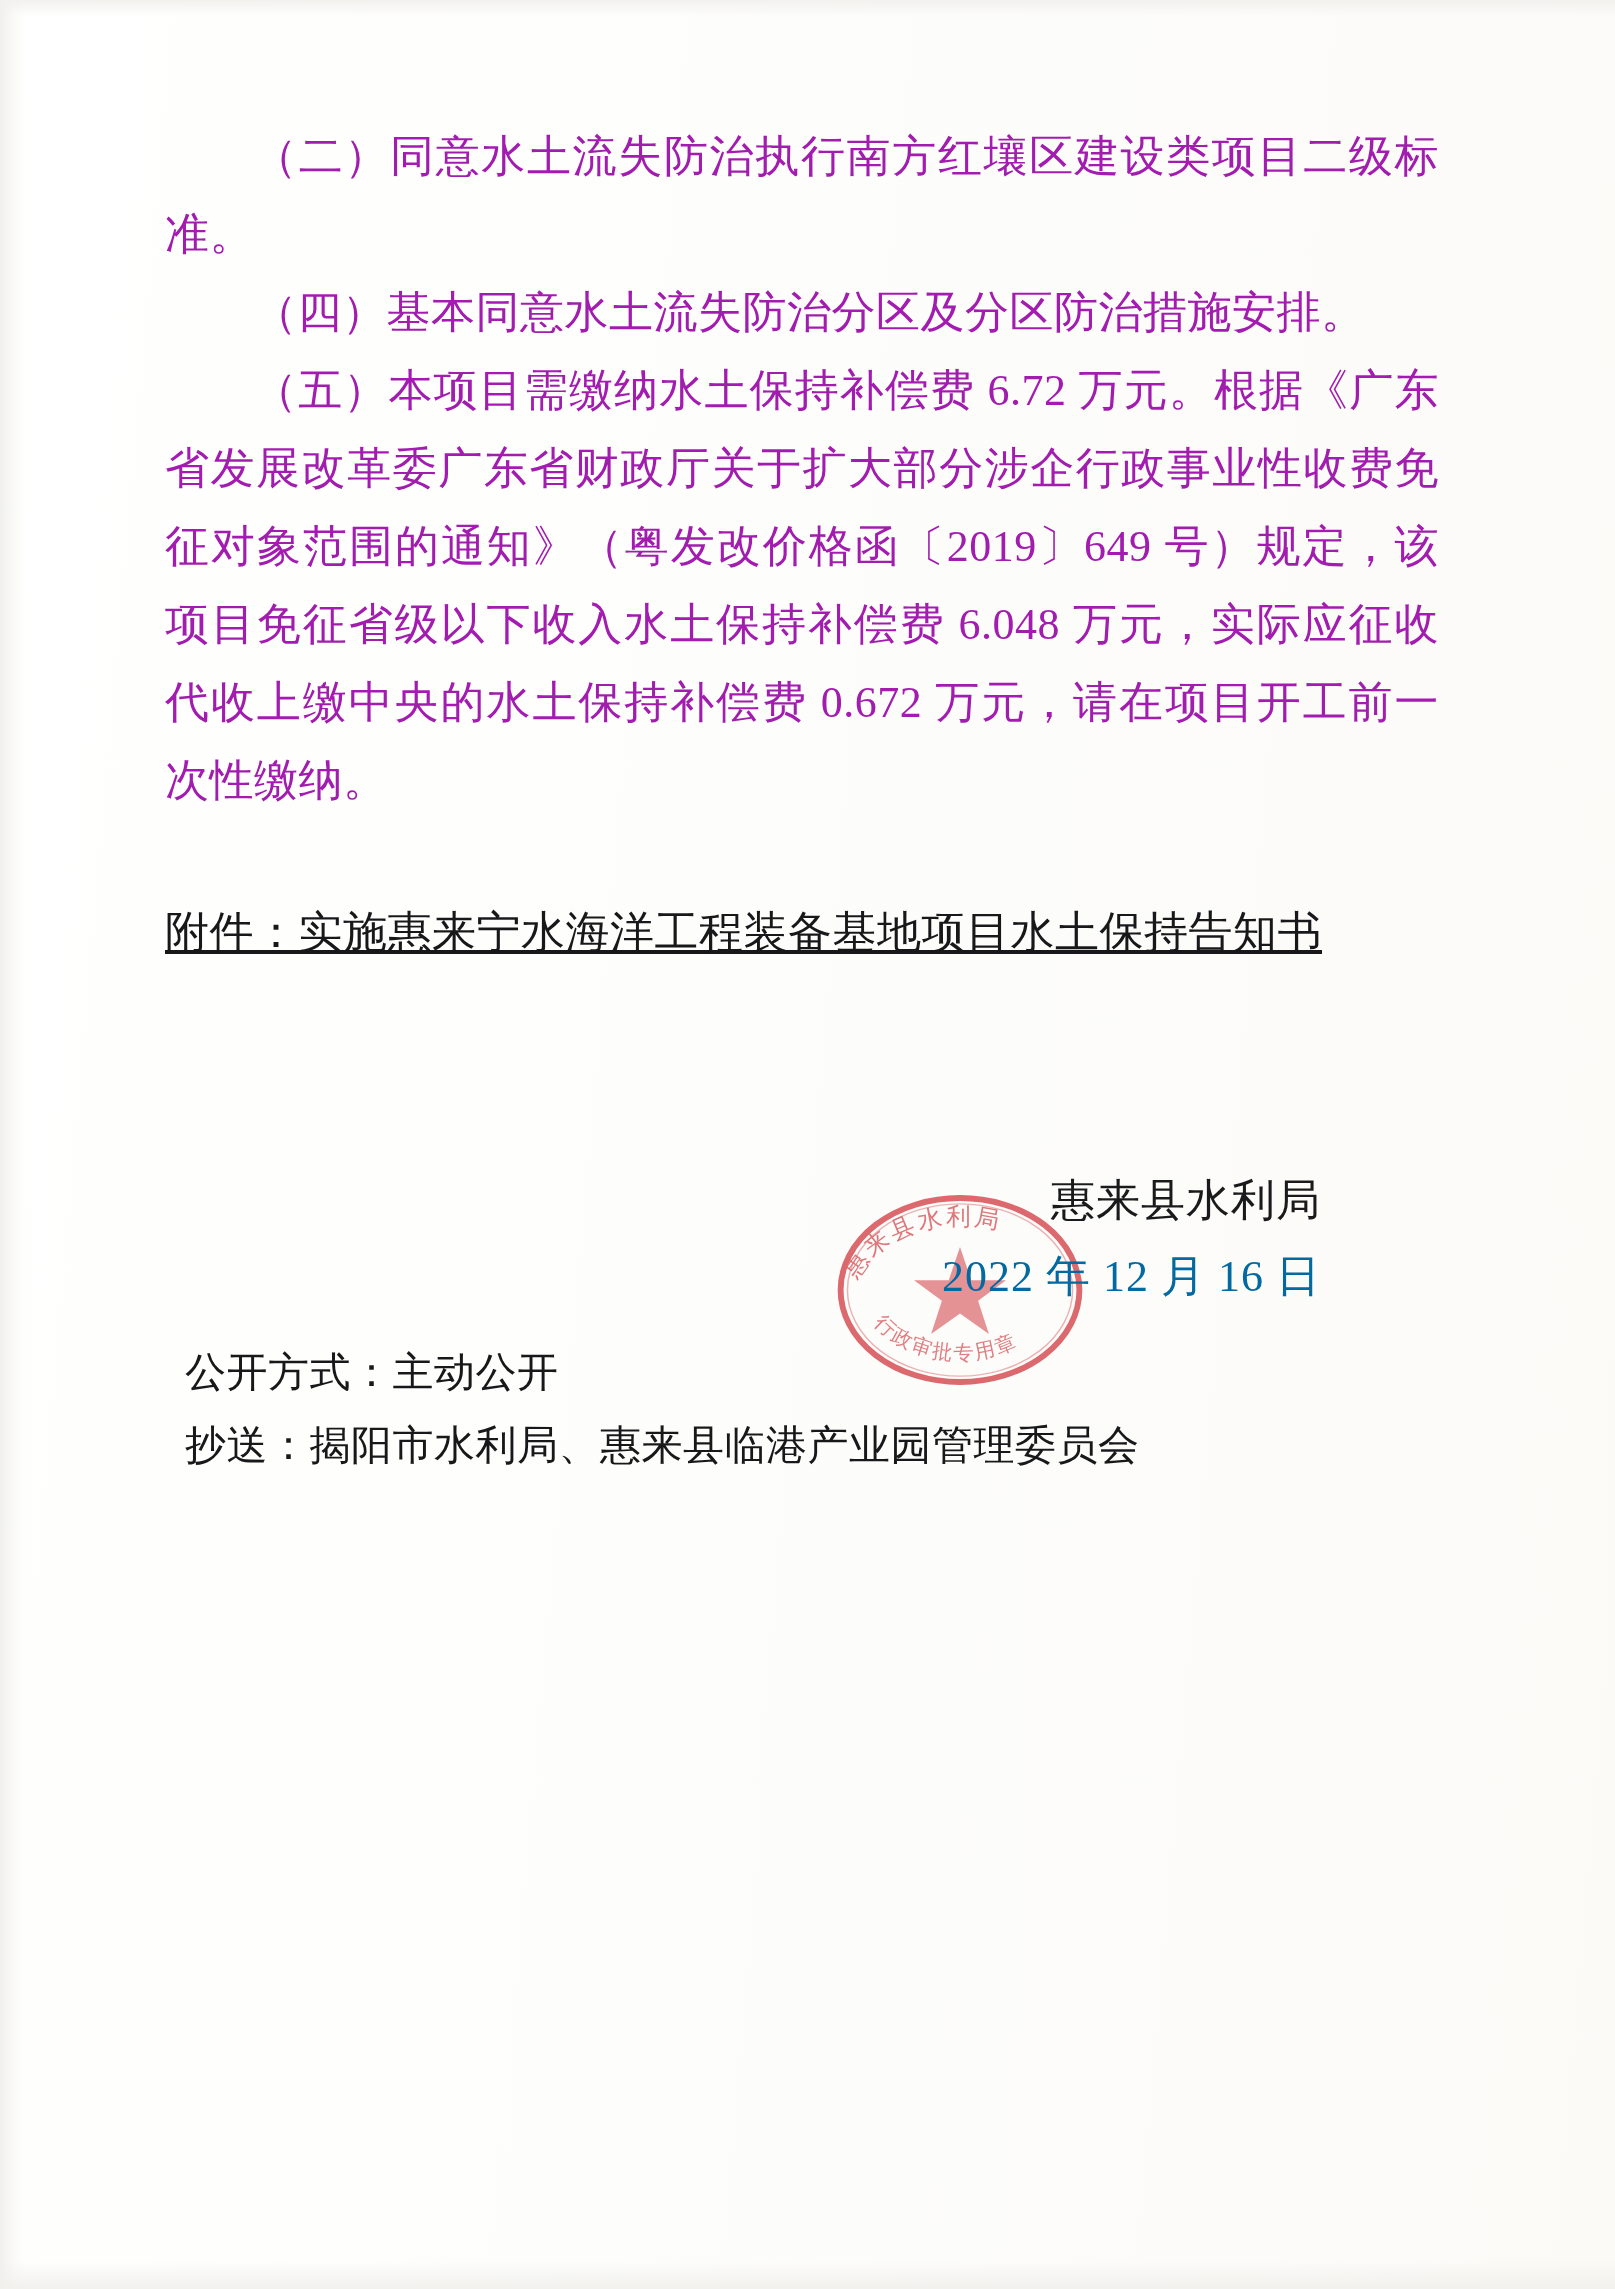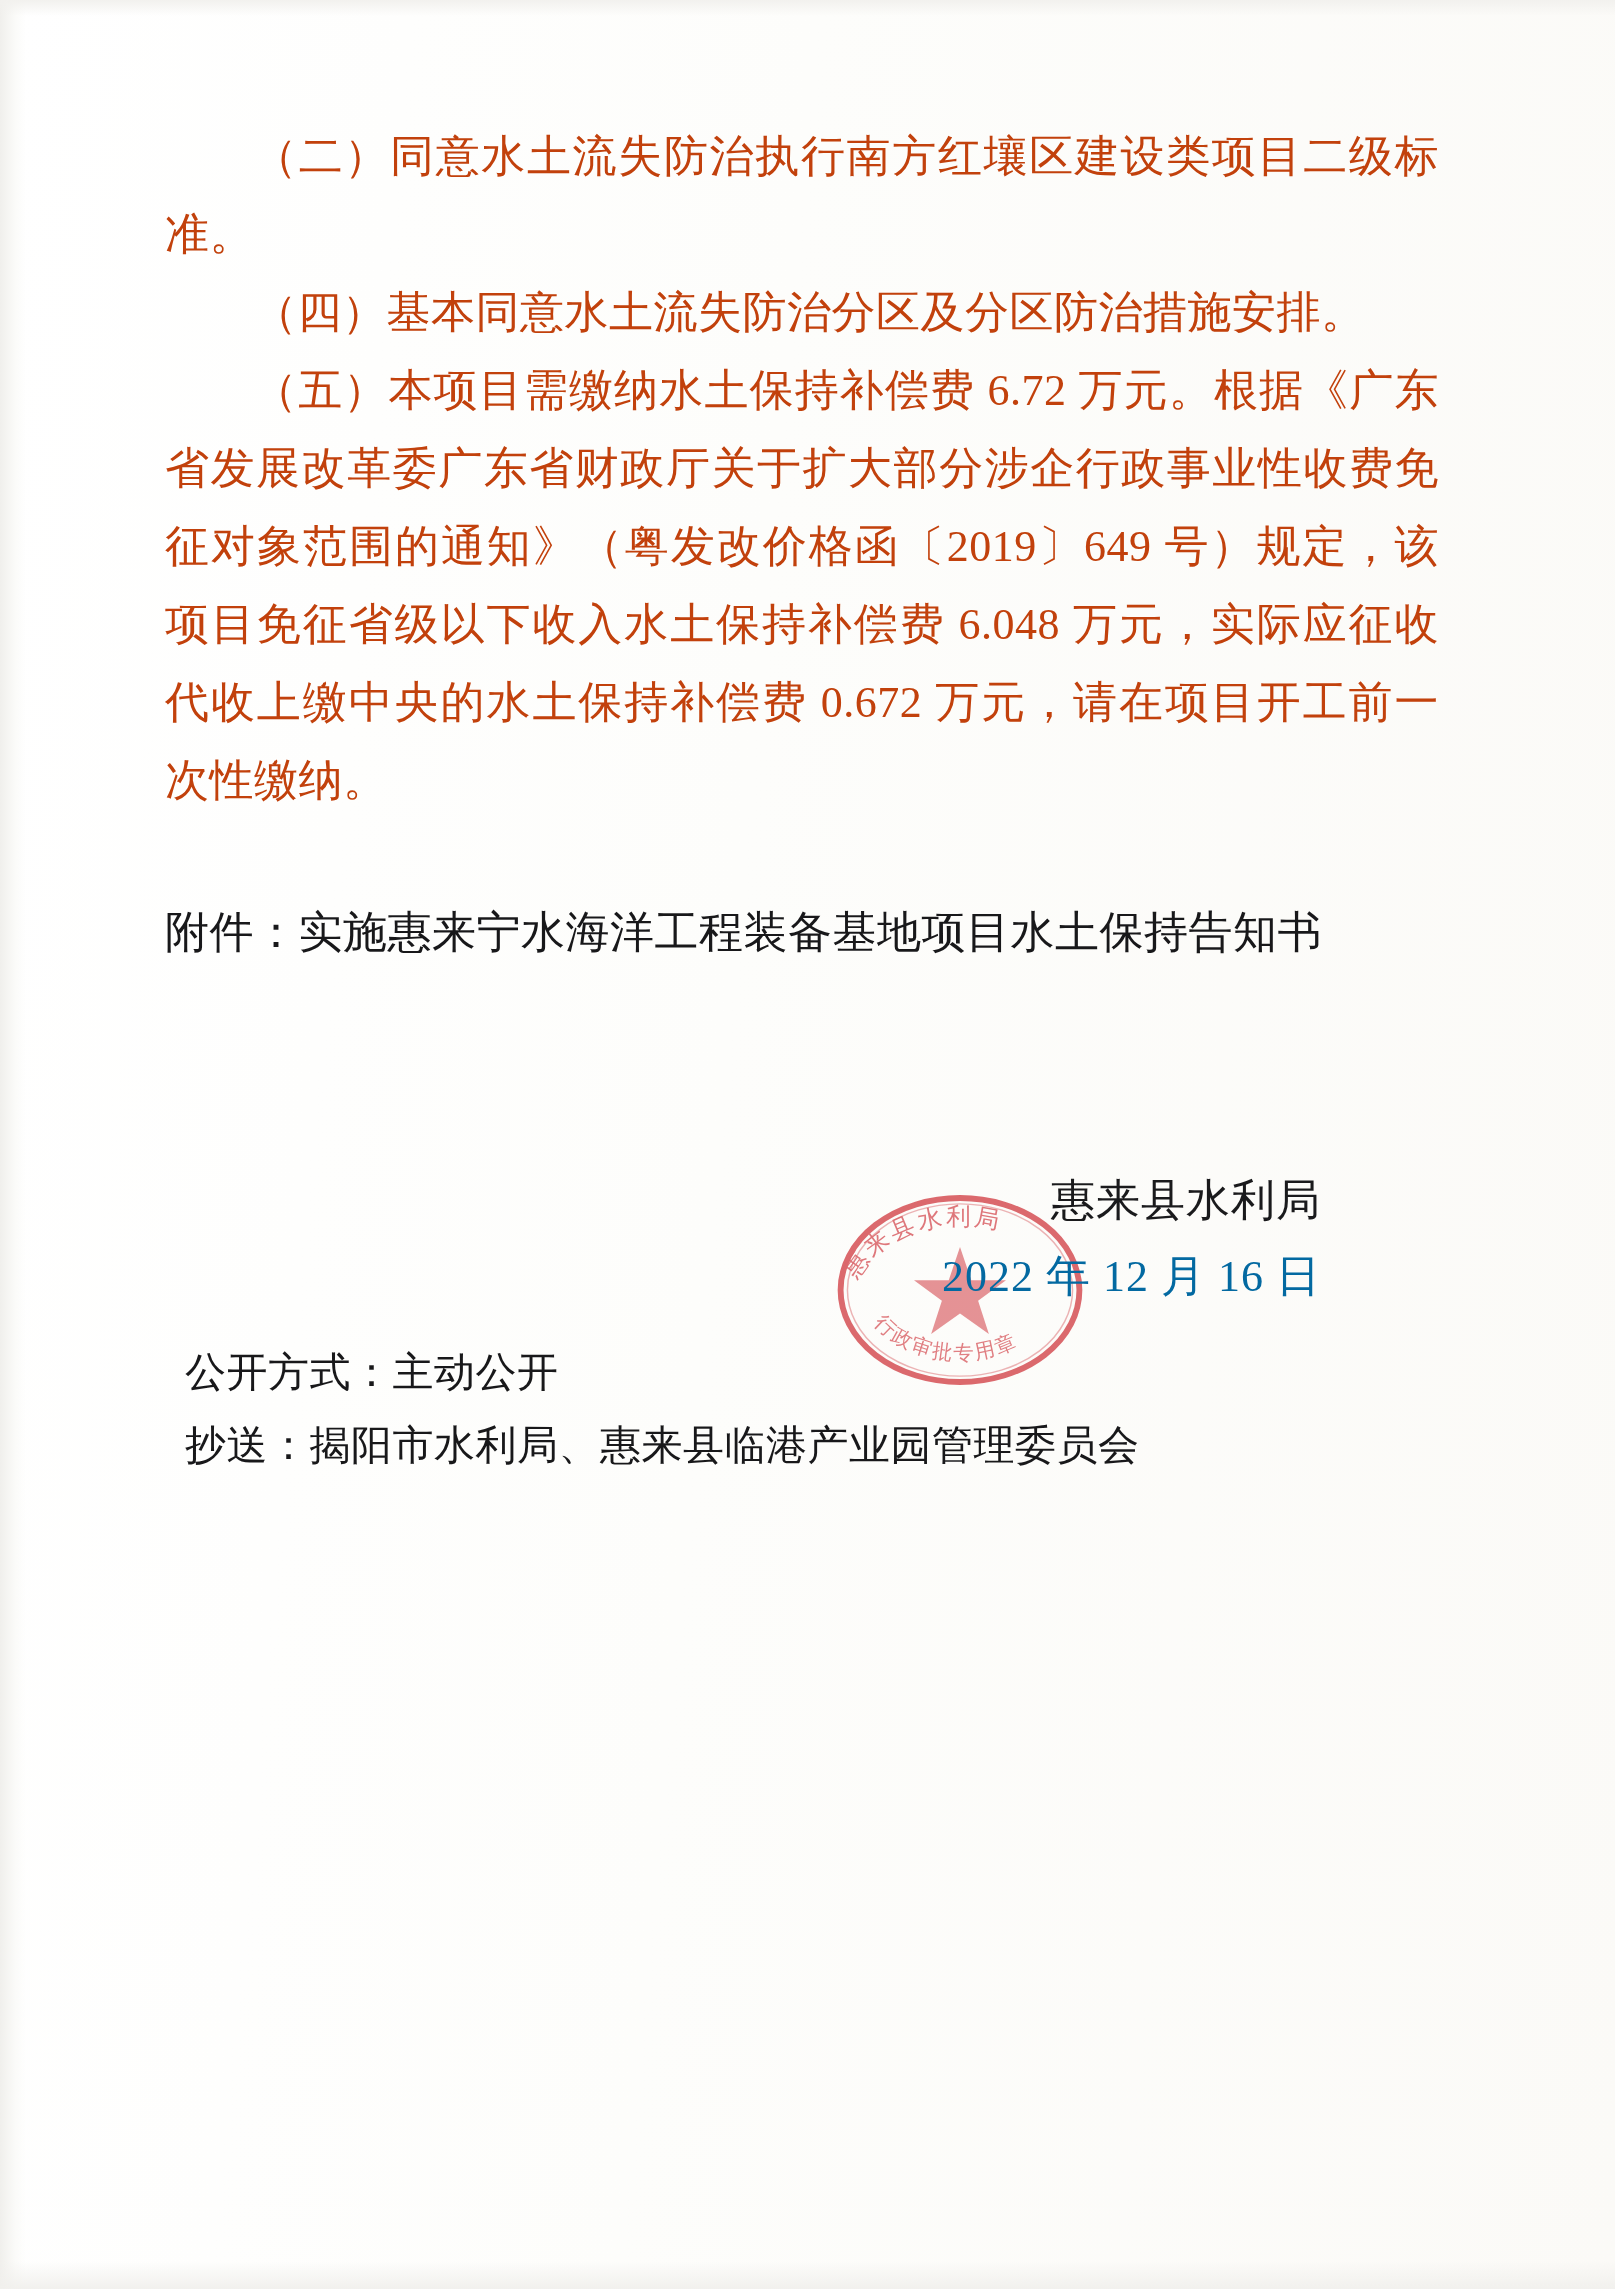--- a/index.html
+++ b/index.html
@@ -53,21 +53,21 @@
     left: 165px;
     top: 118px;
     width: 1274px;
   }
 
   
   .para {
     font-size: 44px;
     line-height: 78px;
     letter-spacing: 0.5px;
-    color: #c2410c;
+    color: #a21caf;
     text-align: justify;
     text-justify: inter-character;
     margin: 0 0 0 0;
     font-family: "Liberation Serif", "DejaVu Serif", serif;
     word-break: break-all;
   }
   .para + .para {
     margin-top: 0;
   }
   .indent {
@@ -75,20 +75,21 @@
   }
 
   .spacer-lg { height: 74px; }
 
   .attach-line {
     font-size: 44px;
     line-height: 78px;
     color: #18181a;
     letter-spacing: 0.5px;
     font-family: "Liberation Serif", "DejaVu Serif", serif;
+    text-decoration: underline;
   }
 
   
   .sign-block {
     position: absolute;
     left: 0;
     top: 1045px;
     width: 1274px;
     text-align: right;
     padding-right: 118px;

